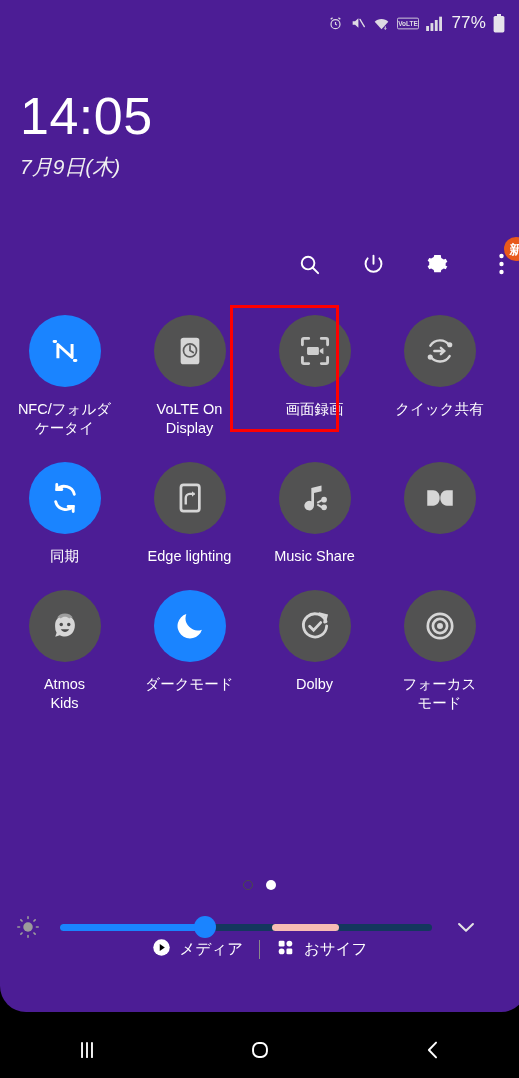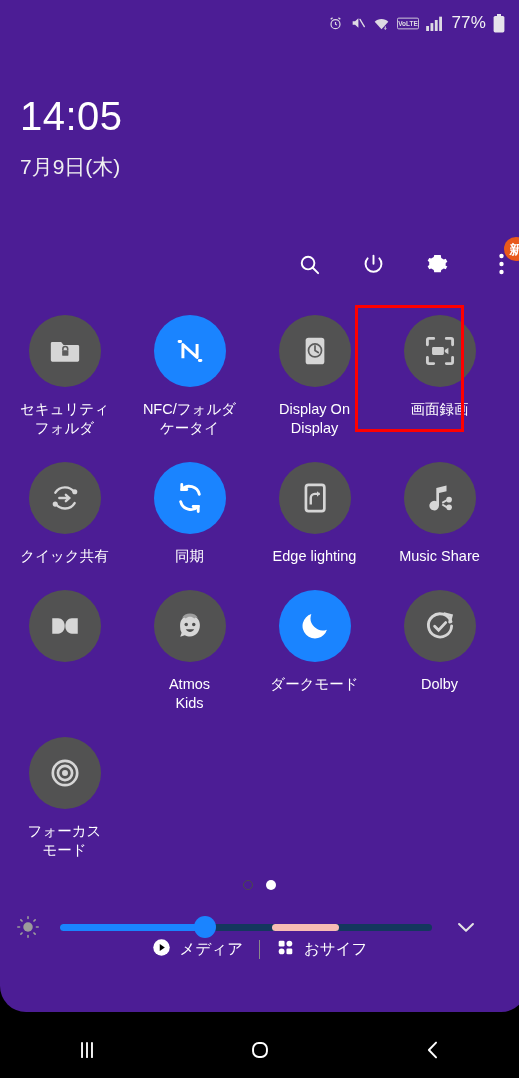--- a/index.html
+++ b/index.html
@@ -12,22 +12,22 @@
          border-bottom-left-radius:26px;border-bottom-right-radius:26px;overflow:hidden;padding-left:8px;}
 
   
   .statusbar{position:absolute;top:0;left:0;width:519px;height:46px;display:flex;
              align-items:center;justify-content:flex-end;padding-right:14px;box-sizing:border-box;gap:7px;}
   .sb-ico{display:flex;align-items:center;justify-content:center;opacity:.93;}
   .sb-batt-txt{font-size:17px;letter-spacing:.2px;color:#f2f2f2;margin-left:1px;}
 
   
   .clock-wrap{position:absolute;left:20px;top:88px;}
-  .clock{font-size:40px;line-height:56px;font-weight:300;letter-spacing:.5px;color:#fff;}
-  .date{font-size:21px;line-height:26px;margin-top:10px;color:#f0f0f0;font-weight:400;}
+  .clock{font-size:52px;line-height:56px;font-weight:300;letter-spacing:.5px;color:#fff;}
+  .date{font-size:21px;line-height:26px;margin-top:10px;color:#f0f0f0;font-weight:400;font-style:italic;}
 
   
   .hdr{position:absolute;top:246px;right:8px;display:flex;align-items:center;gap:28px;}
   .hdr-btn{width:36px;height:36px;display:flex;align-items:center;justify-content:center;position:relative;}
   .badge-new{position:absolute;top:-9px;right:-9px;width:24px;height:24px;border-radius:50%;
              background:#e8591b;color:#fff;font-size:13px;display:flex;align-items:center;
              justify-content:center;font-weight:600;line-height:1;}
 
   
   .tiles{position:absolute;top:315px;left:0;width:519px;display:flex;flex-wrap:wrap;}
@@ -148,33 +148,20 @@
         <circle cx="2.5" cy="3" r="2.2"></circle>
           <circle cx="2.5" cy="11" r="2.2"></circle>
           <circle cx="2.5" cy="19" r="2.2"></circle>
       </svg>
       <span class="badge-new">新</span>
     </div>
   </div>
 
   <div class="tiles">
 
-    <div class="tile">
-      <div class="tile-ico">
-        <svg width="34" height="34" viewBox="0 0 24 24" fill="#d6d6d6">
-          <path d="M3 5.6h6.3l1.7 2.1H21c.6 0 1 .5 1 1.1v9.6c0 .6-.4 1.1-1 1.1H3c-.6 0-1-.5-1-1.1V6.7c0-.6.4-1.1 1-1.1z"></path>
-          <rect x="10" y="11.4" width="4.4" height="4" rx=".6" fill="#5c5c5c"></rect>
-          <path d="M10.5 11.6v-1.1a1.7 1.7 0 0 1 3.4 0v1.1" fill="none" stroke="#5c5c5c" stroke-width="1.1"></path>
-        </svg>
-      </div>
-      <div class="tile-label">
-          <div>セキュリティ</div>
-          <div>フォルダ</div>
-        </div>
-    </div>
 
     <div class="tile">
       <div class="tile-ico on">
         <svg width="34" height="34" viewBox="0 0 24 24" fill="none" stroke="#fff" stroke-width="2.1" stroke-linejoin="round">
           <path d="M7 17.2V7.4l10 9.2V7"></path>
           <path d="M4.3 5.3h1.1M18.6 18.7h1.1" stroke-linecap="round"></path>
         </svg>
       </div>
       <div class="tile-label">
           <div>NFC/フォルダ</div>
@@ -184,21 +171,21 @@
 
     <div class="tile">
       <div class="tile-ico">
         <svg width="34" height="34" viewBox="0 0 24 24">
           <rect x="5.4" y="2.6" width="13.2" height="18.8" rx="2" fill="#d6d6d6"></rect>
           <circle cx="12" cy="11.6" r="4.6" fill="none" stroke="#5c5c5c" stroke-width="1.2"></circle>
           <path d="M12 8.4v3.3l2.3 1.4" stroke="#5c5c5c" stroke-width="1.2" fill="none" stroke-linecap="round"></path>
         </svg>
       </div>
       <div class="tile-label">
-          <div>Display On</div>
+          <div>VoLTE On</div>
           <div>Display</div>
         </div>
     </div>
 
     <div class="tile">
       <div class="hl-box"></div>
       <div class="tile-ico">
         <svg width="36" height="36" viewBox="0 0 24 24">
           <g fill="none" stroke="#cfcfcf" stroke-width="1.9" stroke-linecap="round">
             <path d="M3.6 7.8V4.6c0-.6.4-1 1-1h3.2"></path>

